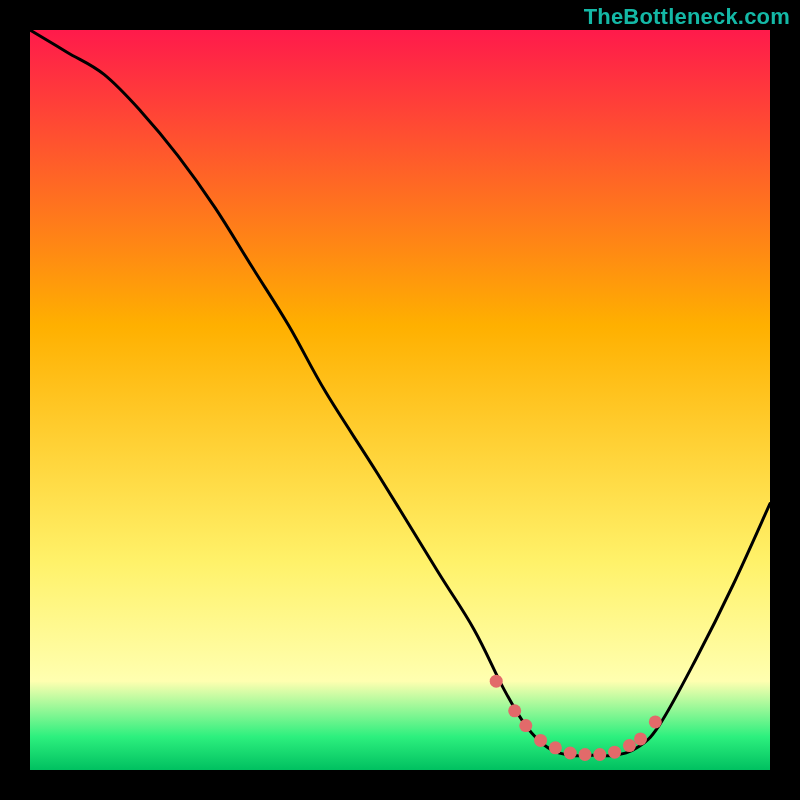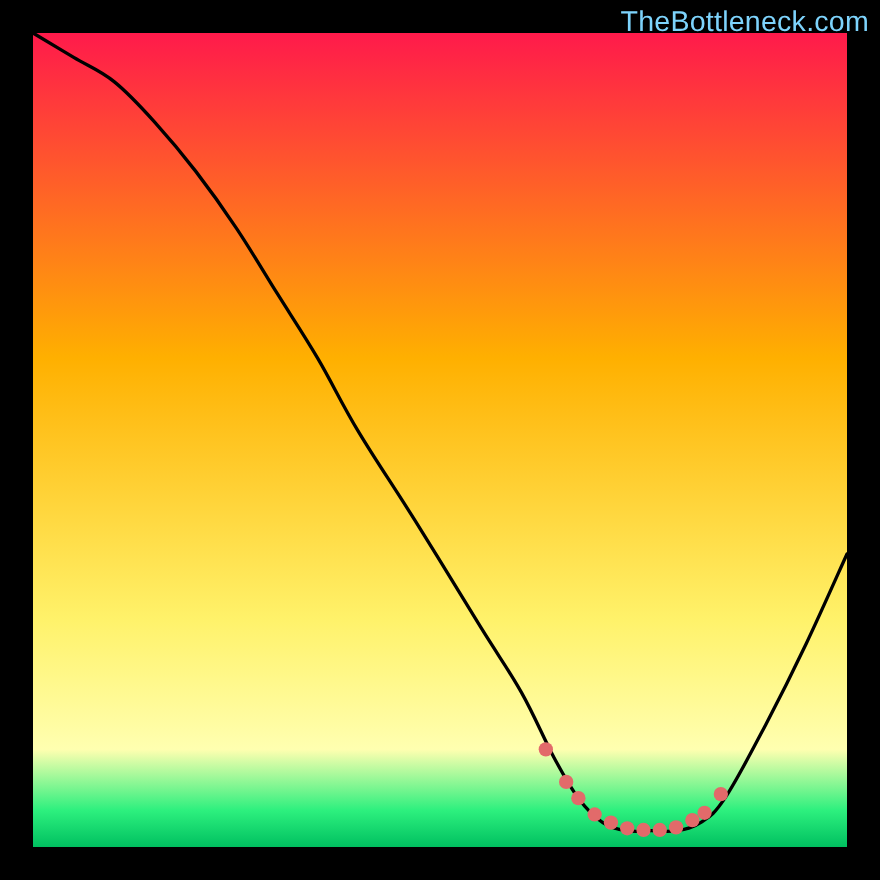--- a/index.html
+++ b/index.html
@@ -14,23 +14,23 @@
   .stage {
     position: relative;
     width: 800px;
     height: 800px;
     background: #000000;
   }
   .attribution {
     position: absolute;
     top: 4px;
     right: 10px;
-    color: #7dd3fc;
-    font-size: 26px;
-    font-weight: 400;
+    color: #14b8a6;
+    font-size: 22px;
+    font-weight: 700;
     letter-spacing: 0.2px;
     z-index: 20;
   }
   svg.chart {
     position: absolute;
     left: 0;
     top: 0;
   }
 </style>
 </head>

